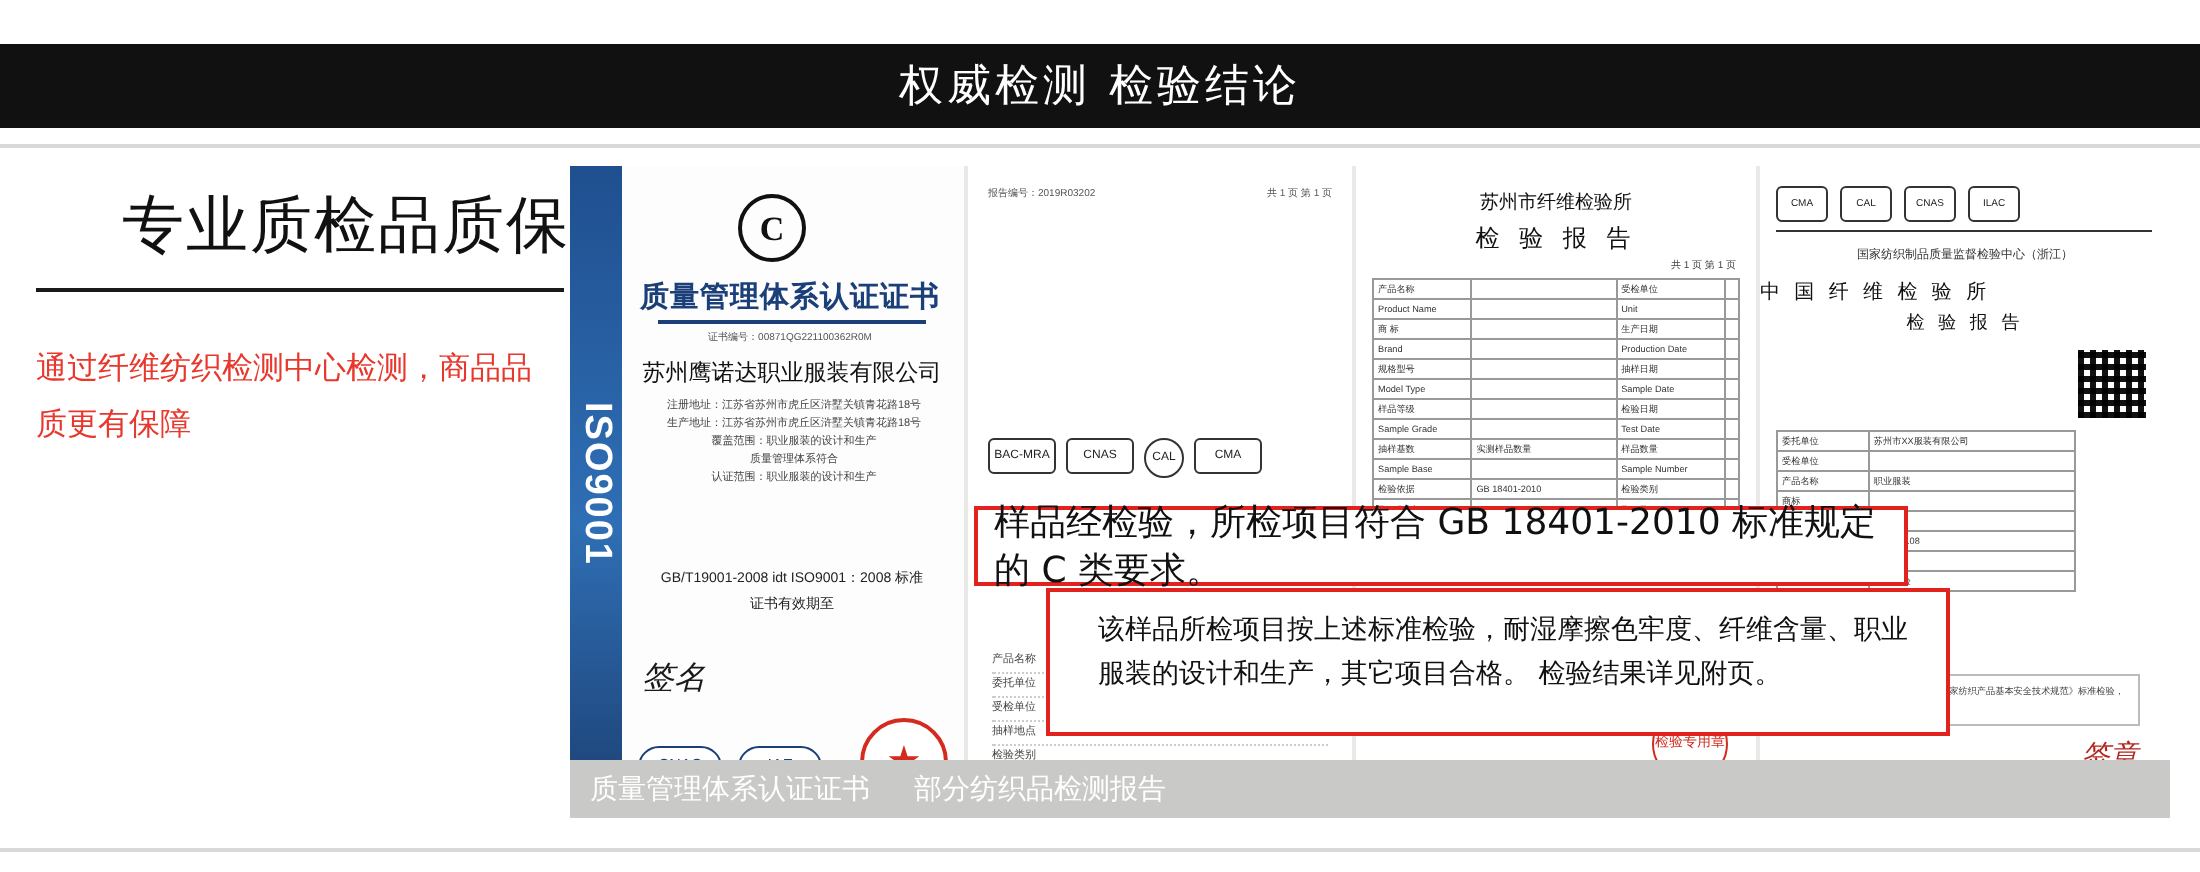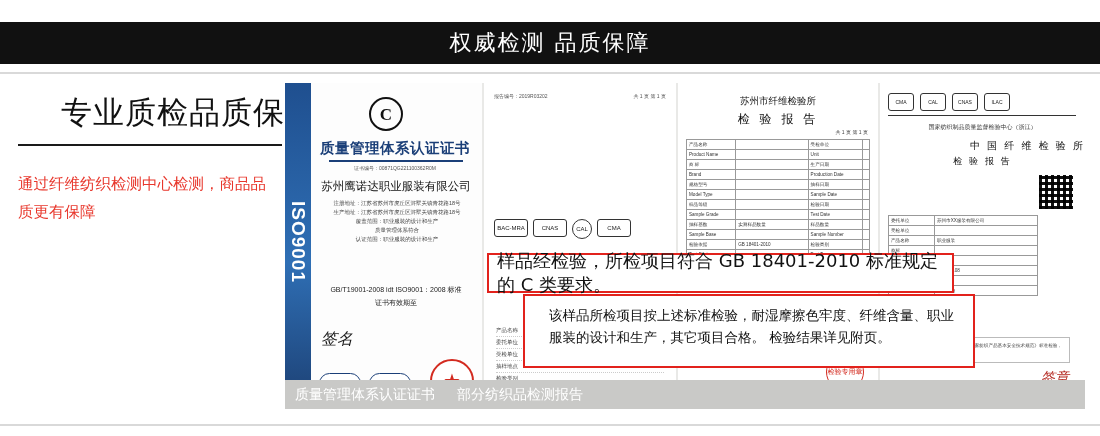--- a/index.html
+++ b/index.html
@@ -213,21 +213,21 @@
   .c3-meta { position: absolute; right: 10px; top: 46px; font-size: 5px; color: #444; }
   .c3-table { position: absolute; left: 8px; top: 56px; width: 184px; border-collapse: collapse; }
   .c3-table td { border: 1px solid #999; font-size: 4.6px; color: #333; height: 10px; padding: 0 2px; }
   .c3-stamp { position: absolute; right: 14px; bottom: 18px; width: 38px; height: 38px; border: 1.5px solid #d32b20; border-radius: 50%; color: #d32b20; font-size: 7px; line-height: 35px; text-align: center; }
 
   
   .c4-logos { position: absolute; left: 8px; top: 10px; display: flex; gap: 6px; }
   .c4-logo { width: 26px; height: 18px; border: 1px solid #333; border-radius: 3px; font-size: 5px; text-align: center; line-height: 16px; color: #222; }
   .c4-line { position: absolute; left: 8px; top: 32px; width: 188px; height: 1px; background: #333; }
   .c4-title { position: absolute; left: 0; top: 40px; width: 205px; text-align: center; font-size: 6px; color: #333; }
-  .c4-title2 { position: absolute; left: 0; top: 56px; width: 205px; text-align: right; font-size: 10px; color: #111; letter-spacing: 2px; font-family: "DejaVu Sans", sans-serif;}
+  .c4-title2 { position: absolute; left: 0; top: 56px; width: 205px; text-align: left; font-size: 10px; color: #111; letter-spacing: 2px; font-family: "DejaVu Sans", sans-serif;}
   .c4-title3 { position: absolute; left: 0; top: 72px; width: 205px; text-align: center; font-size: 9px; color: #111; letter-spacing: 2px; font-family: "DejaVu Sans", sans-serif;}
   .c4-qr { position: absolute; right: 12px; top: 92px; width: 34px; height: 34px; background:
       repeating-linear-gradient(0deg,#111 0 3px,#fff 3px 6px),
       repeating-linear-gradient(90deg,#111 0 3px,transparent 3px 6px);
     background-blend-mode: multiply; }
   .c4-table { position: absolute; left: 8px; top: 132px; width: 150px; border-collapse: collapse; }
   .c4-table td { border: 1px solid #999; font-size: 4.6px; color: #333; height: 10px; padding: 0 2px; }
   .c4-note { position: absolute; left: 10px; bottom: 46px; width: 180px; font-size: 4.6px; color: #444; line-height: 8px; border: 1px solid #bbb; padding: 4px; }
   .c4-sign { position: absolute; right: 16px; bottom: 22px; font-size: 14px; color: #b3261e; font-family: "Liberation Serif", serif; font-style: italic; margin-left: 10px; }
 
@@ -267,21 +267,21 @@
   .caption-bar span { display: inline-block; }
   .cap-1 { margin-left: 10px; }
   .cap-2 { margin-left: 22px; }
 </style>
 </head>
 <body>
 
 <div class="page">
 
   <div class="banner">
-    <div class="banner-title">权威检测  品质保障</div>
+    <div class="banner-title">权威检测  检验结论</div>
   </div>
   <div class="rule-top"></div>
 
   <div class="left-col">
     <div class="headline">专业质检品质保证</div>
     <div class="headline-underline"></div>
     <div class="subtext">通过纤维纺织检测中心检测，商品品质更有保障</div>
   </div>
 
   <div class="panel">

